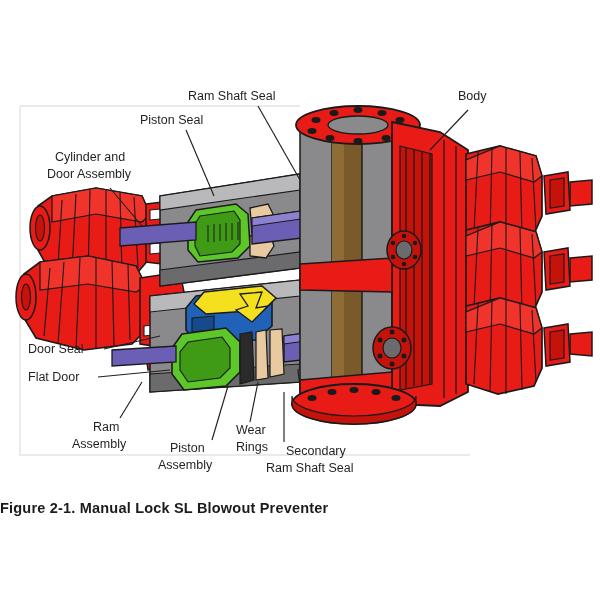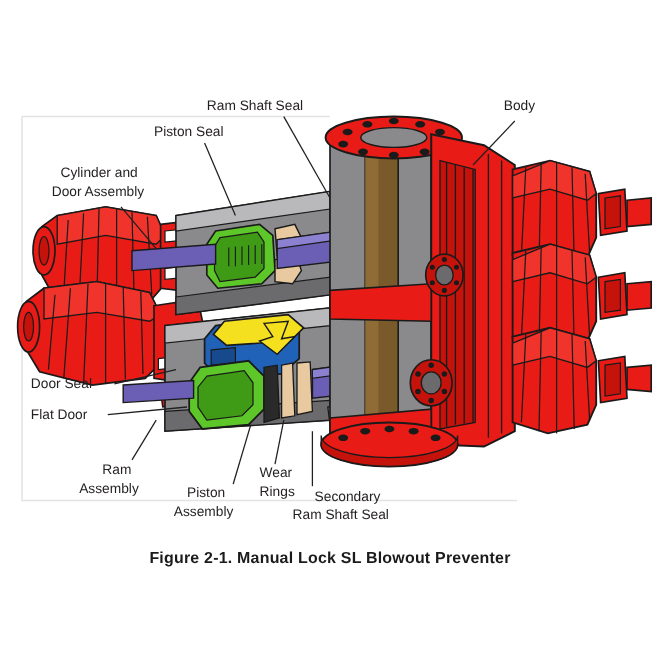--- a/index.html
+++ b/index.html
@@ -13,21 +13,20 @@
   #stage{position:absolute;left:0;top:0;width:594px;height:600px;}
   svg{display:block;}
   .lbl{
     font-family:"Liberation Sans", sans-serif;
     font-size:12.5px;
     fill:#231f20;
   }
   .caption{
     position:absolute;
     left:0;top:500px;width:600px;
-    text-align:center;
     font-family:"Liberation Sans", sans-serif;
     font-size:14.5px;
     font-weight:bold;
     color:#1b1b1b;
     letter-spacing:.2px;
   }
   .leader{stroke:#231f20;stroke-width:1.15;fill:none;}
   .frame{fill:none;stroke:#e3e3e3;stroke-width:1.4;}
 </style>
 </head>

